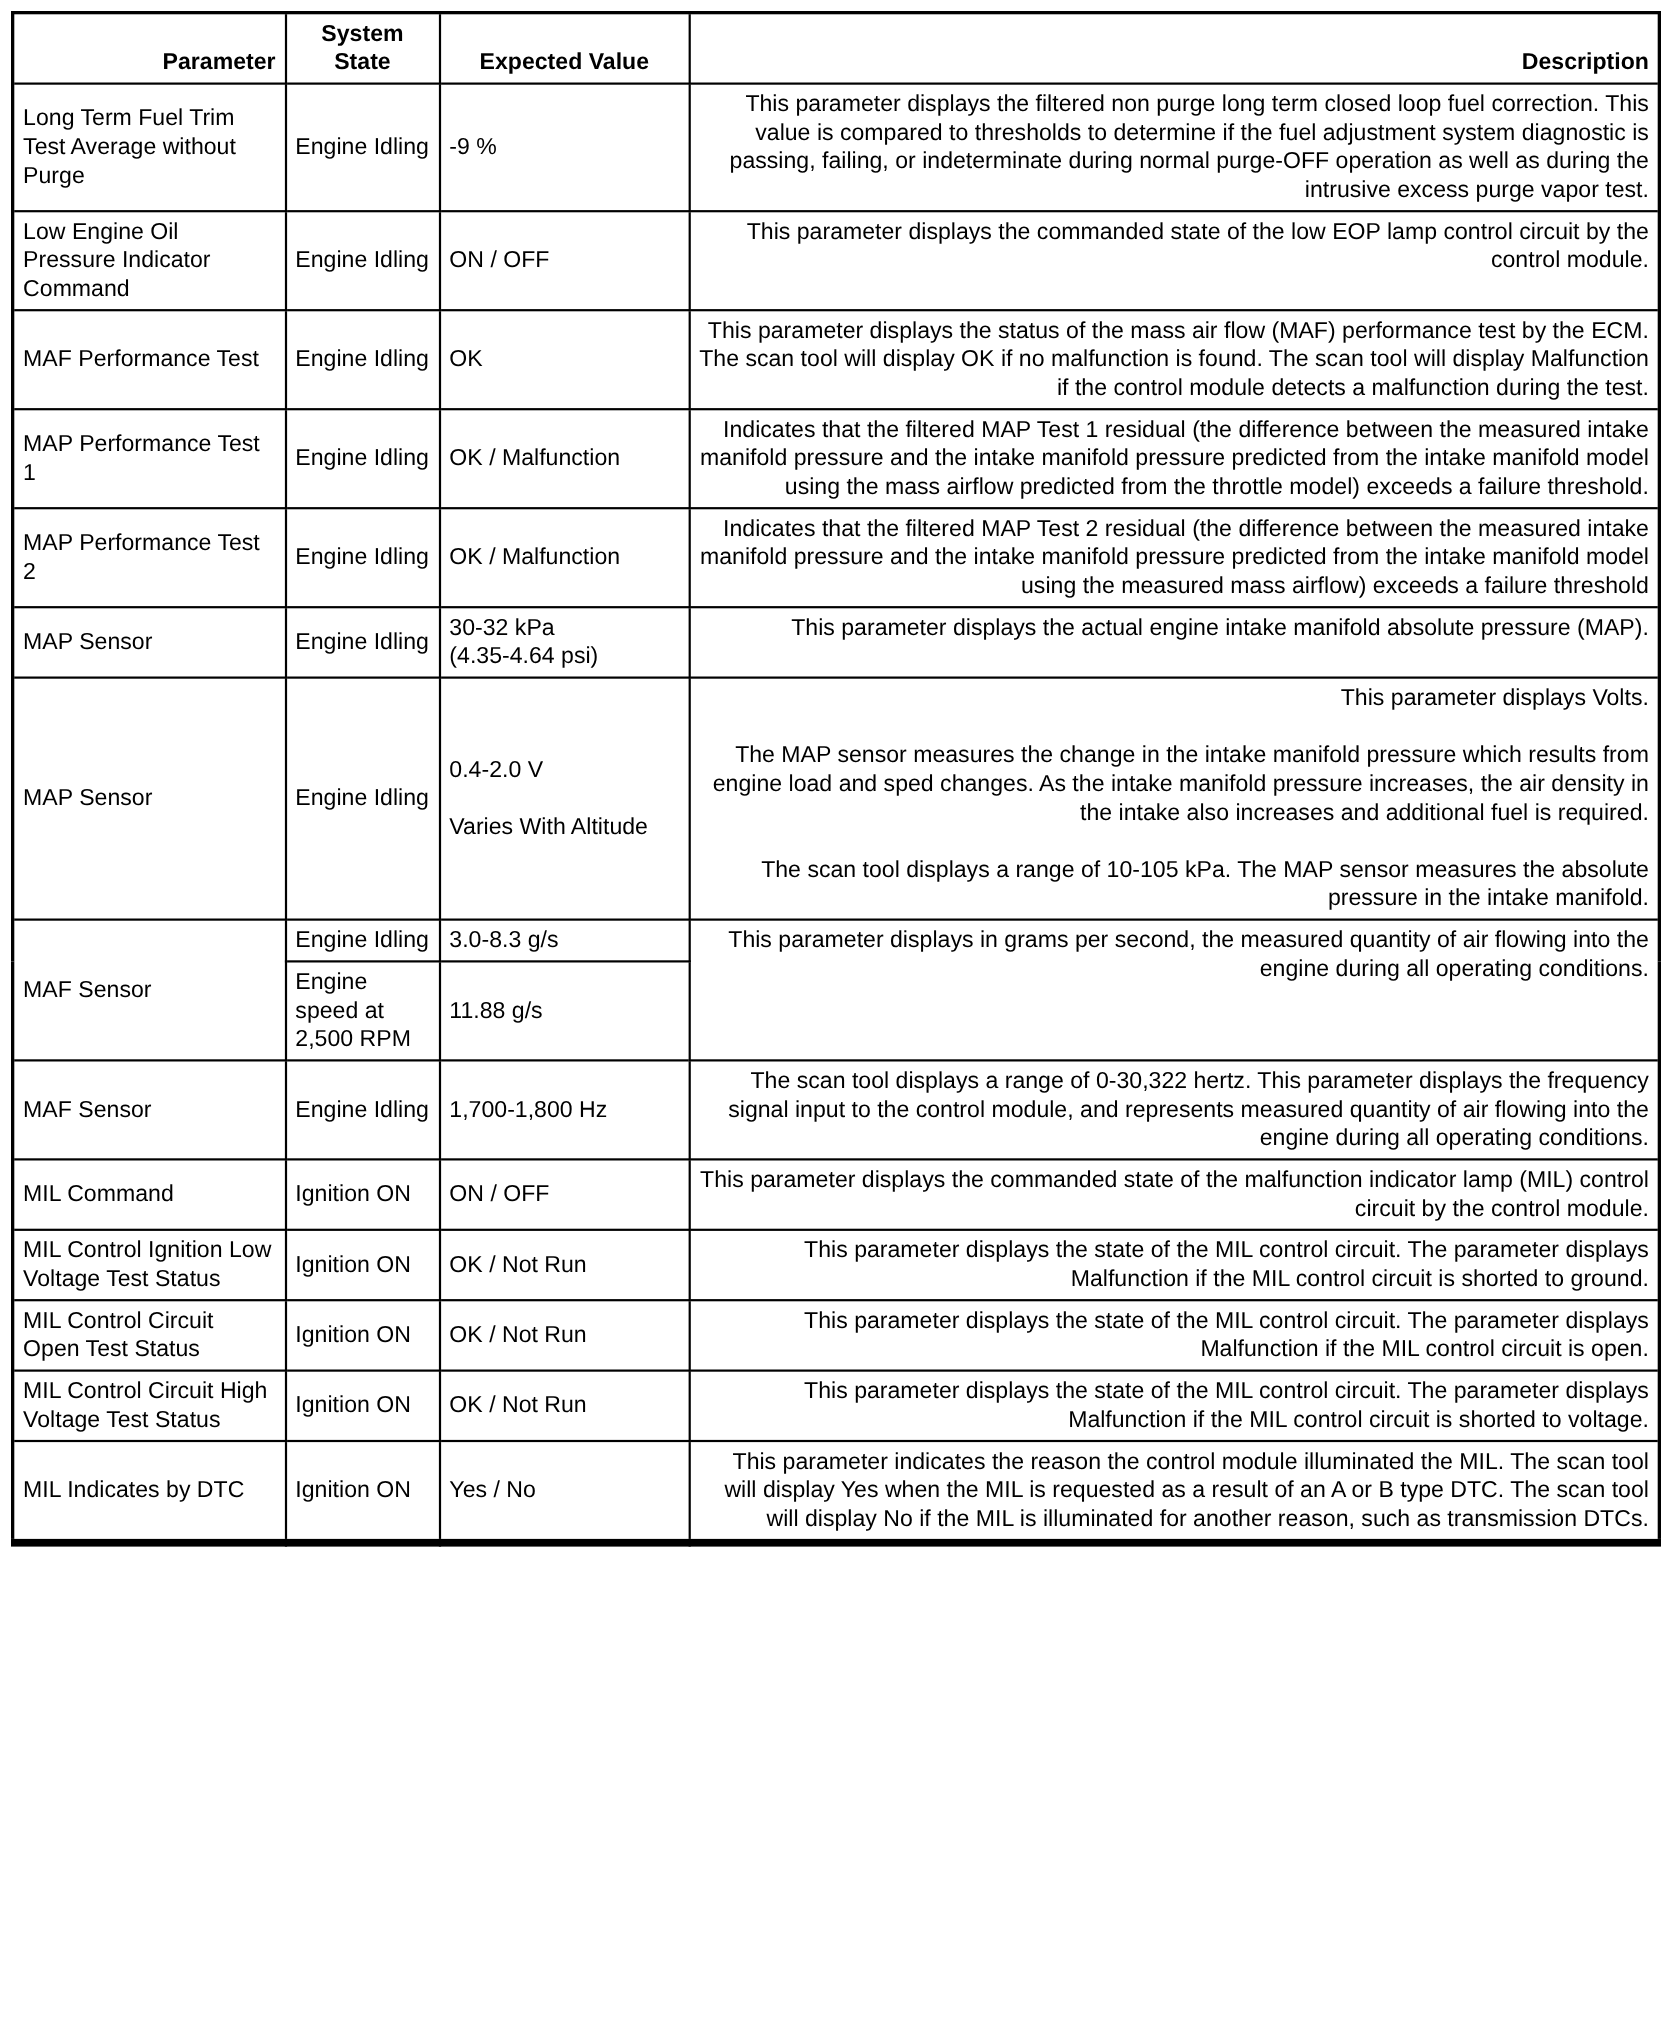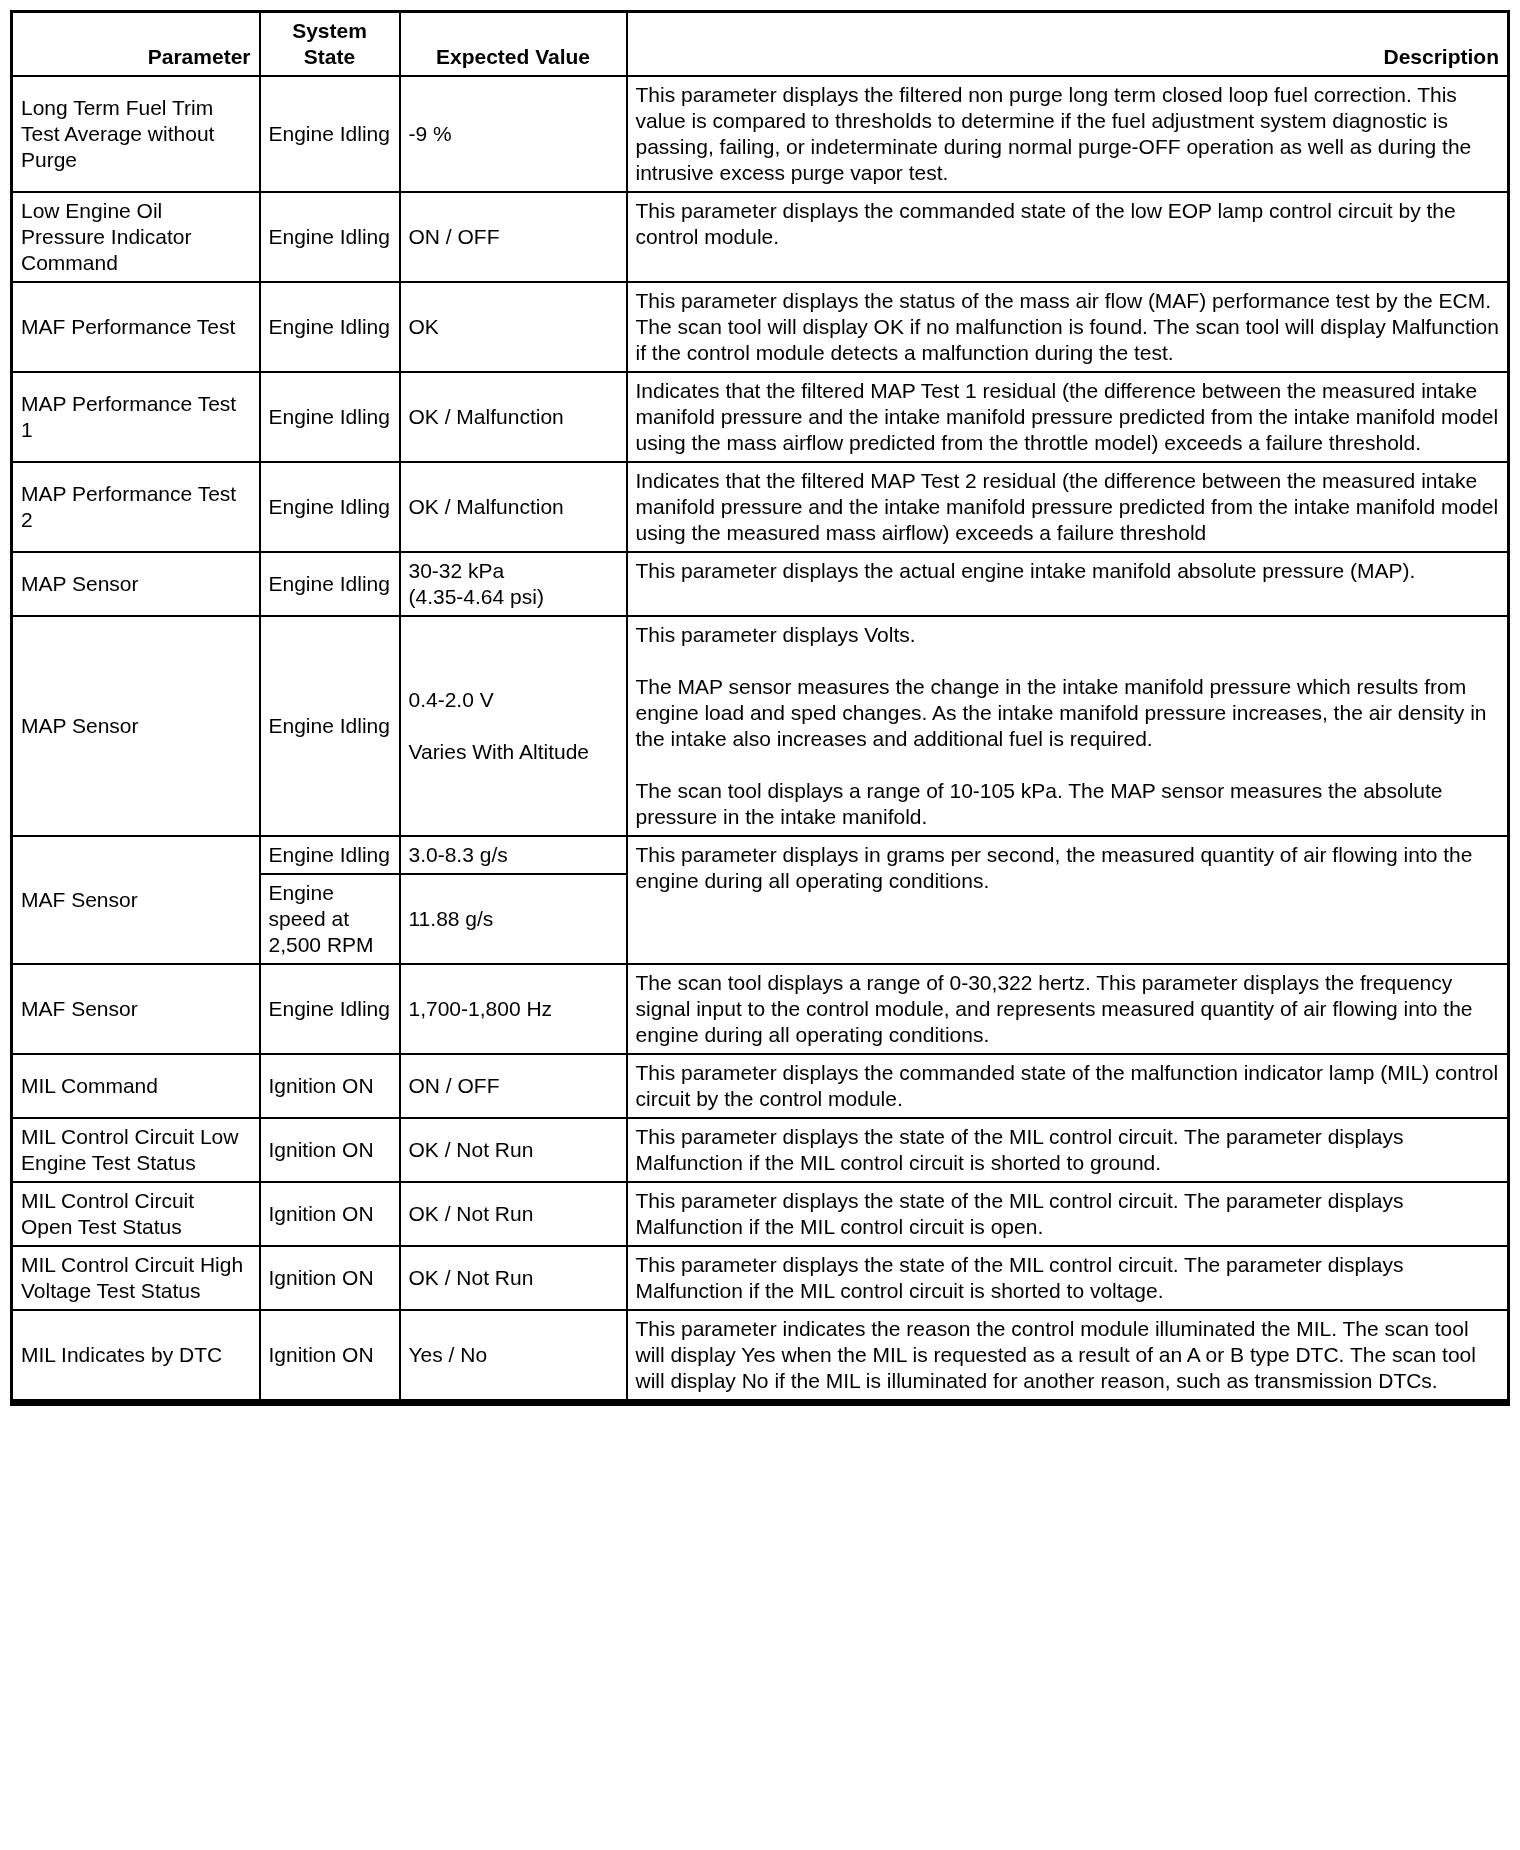--- a/index.html
+++ b/index.html
@@ -42,21 +42,21 @@
   }
   th.th-center { text-align: right; }
   td.param, td.state { vertical-align: middle; text-align: left; margin-top: 24px; }
   td.value {
     vertical-align: middle;
     text-align: left;
     white-space: pre-line;
   }
   td.desc {
     vertical-align: top;
-    text-align: left;
+    text-align: right;
     white-space: pre-line;
   }
 </style>
 </head>
 <body>
 
 <div class="page">
   <table class="spec-table">
     <colgroup>
       <col class="c-param">
@@ -138,21 +138,21 @@
         <td class="value">1,700-1,800 Hz</td>
         <td class="desc">The scan tool displays a range of 0-30,322 hertz. This parameter displays the frequency signal input to the control module, and represents measured quantity of air flowing into the engine during all operating conditions.</td>
       </tr>
       <tr>
         <td class="param">MIL Command</td>
         <td class="state">Ignition ON</td>
         <td class="value">ON / OFF</td>
         <td class="desc">This parameter displays the commanded state of the malfunction indicator lamp (MIL) control circuit by the control module.</td>
       </tr>
       <tr>
-        <td class="param">MIL Control Circuit Low Engine Test Status</td>
+        <td class="param">MIL Control Ignition Low Voltage Test Status</td>
         <td class="state">Ignition ON</td>
         <td class="value">OK / Not Run</td>
         <td class="desc">This parameter displays the state of the MIL control circuit. The parameter displays Malfunction if the MIL control circuit is shorted to ground.</td>
       </tr>
       <tr>
         <td class="param">MIL Control Circuit Open Test Status</td>
         <td class="state">Ignition ON</td>
         <td class="value">OK / Not Run</td>
         <td class="desc">This parameter displays the state of the MIL control circuit. The parameter displays Malfunction if the MIL control circuit is open.</td>
       </tr>

